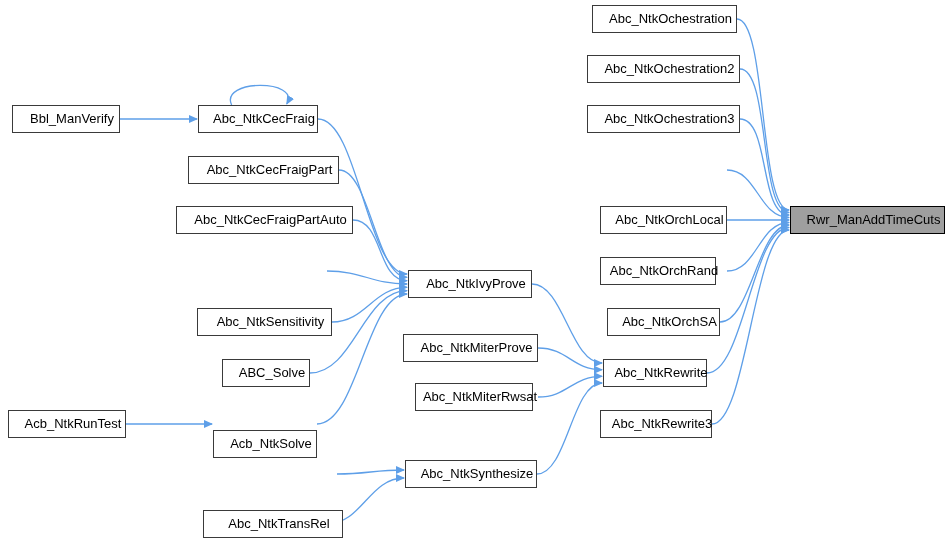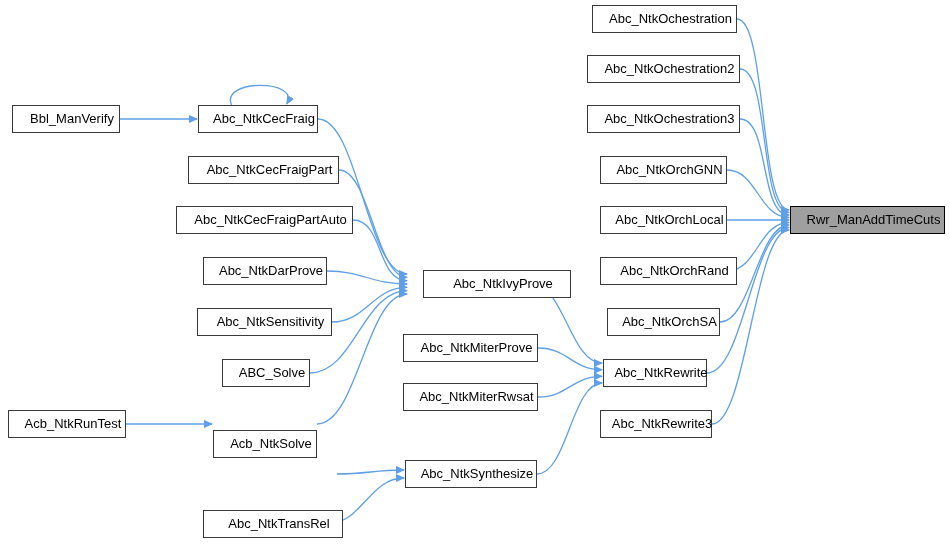--- a/index.html
+++ b/index.html
@@ -64,33 +64,31 @@
         <path d="M 707 373 C 743.9 373, 752.1 227.5, 789 227.5" class="edgepath" marker-end="url(#arrowhead)"></path>
         <path d="M 712 424 C 746.65 424, 754.35 230, 789 230" class="edgepath" marker-end="url(#arrowhead)"></path>
       </g>
   </svg>
 
   <div class="node" style="left:12px;top:105px;width:108px">Bbl_ManVerify</div>
   <div class="node" style="left:8px;top:410px;width:118px">Acb_NtkRunTest</div>
   <div class="node" style="left:198px;top:105px;width:120px">Abc_NtkCecFraig</div>
   <div class="node" style="left:188px;top:156px;width:151px">Abc_NtkCecFraigPart</div>
   <div class="node" style="left:176px;top:206px;width:177px">Abc_NtkCecFraigPartAuto</div>
-  <div class="node" style="left:203px;top:257px;width:124px">Abc_NtkDarProve</div>
   <div class="node" style="left:197px;top:308px;width:135px">Abc_NtkSensitivity</div>
   <div class="node" style="left:222px;top:359px;width:88px">ABC_Solve</div>
   <div class="node" style="left:213px;top:430px;width:104px">Acb_NtkSolve</div>
   <div class="node" style="left:203px;top:510px;width:140px">Abc_NtkTransRel</div>
-  <div class="node" style="left:423px;top:270px;width:148px">Abc_NtkIvyProve</div>
+  <div class="node" style="left:408px;top:270px;width:124px">Abc_NtkIvyProve</div>
   <div class="node" style="left:403px;top:334px;width:135px">Abc_NtkMiterProve</div>
-  <div class="node" style="left:403px;top:383px;width:135px">Abc_NtkMiterRwsat</div>
+  <div class="node" style="left:415px;top:383px;width:118px">Abc_NtkMiterRwsat</div>
   <div class="node" style="left:405px;top:460px;width:132px">Abc_NtkSynthesize</div>
   <div class="node" style="left:603px;top:359px;width:104px">Abc_NtkRewrite</div>
   <div class="node" style="left:600px;top:410px;width:112px">Abc_NtkRewrite3</div>
   <div class="node" style="left:592px;top:5px;width:145px">Abc_NtkOchestration</div>
   <div class="node" style="left:587px;top:55px;width:153px">Abc_NtkOchestration2</div>
   <div class="node" style="left:587px;top:105px;width:153px">Abc_NtkOchestration3</div>
-  <div class="node" style="left:600px;top:156px;width:127px">Abc_NtkOrchGNN</div>
   <div class="node" style="left:600px;top:206px;width:127px">Abc_NtkOrchLocal</div>
-  <div class="node" style="left:600px;top:257px;width:137px">Abc_NtkOrchRand</div>
+  <div class="node" style="left:600px;top:257px;width:116px">Abc_NtkOrchRand</div>
   <div class="node highlight" style="left:790px;top:206px;width:155px">Rwr_ManAddTimeCuts</div>
   <div class="node" style="left:607px;top:308px;width:113px">Abc_NtkOrchSA</div>
 
 </div>
 
 </body></html>

